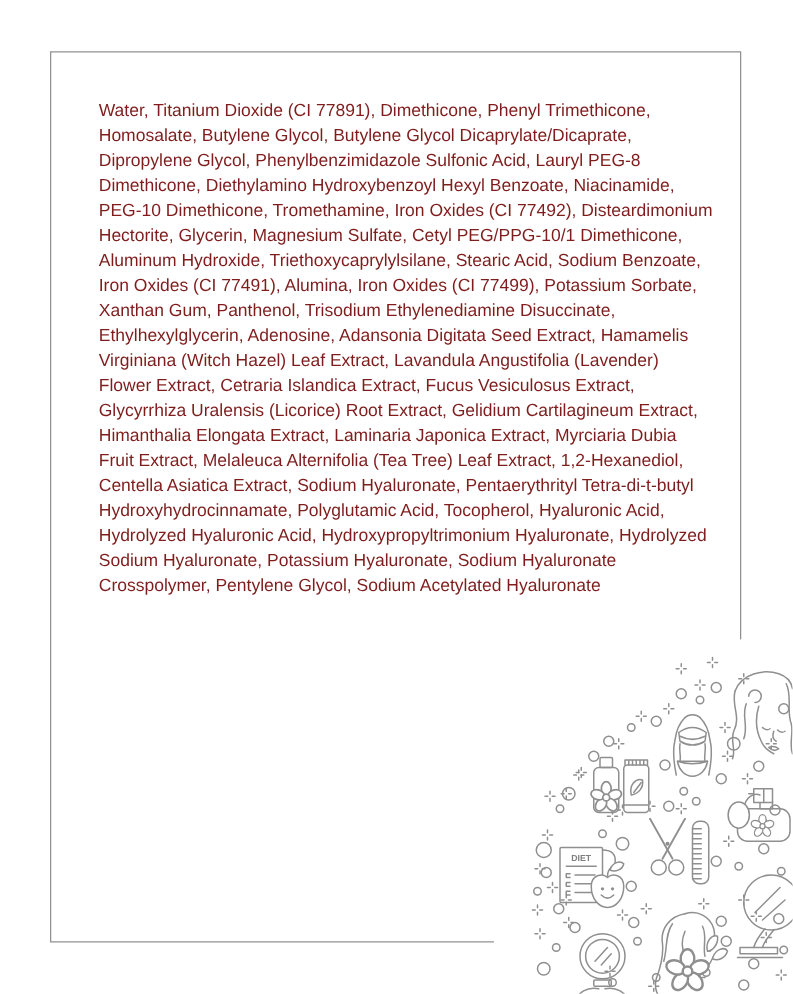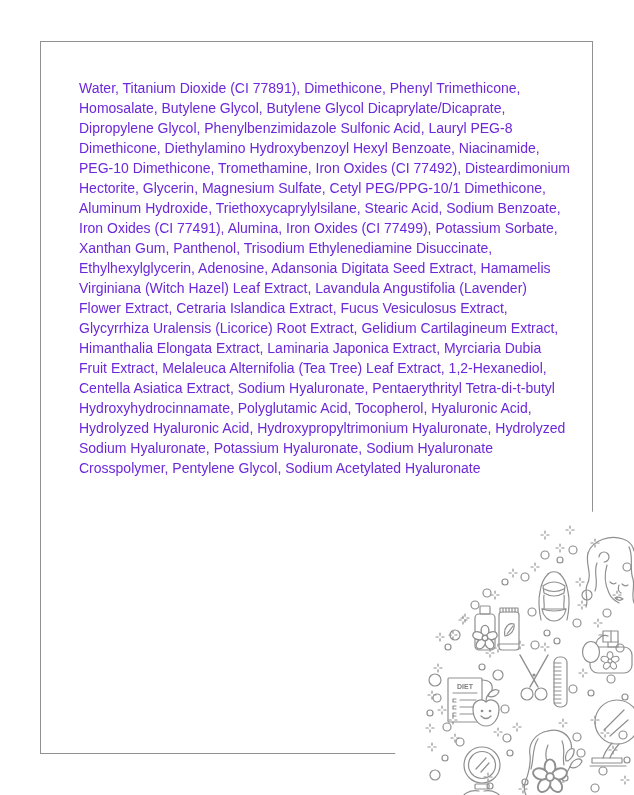--- a/index.html
+++ b/index.html
@@ -7,21 +7,21 @@
     width:634px;height:795px;overflow:hidden;position:relative;
     background:#ffffff;
     font-family:"Liberation Sans", sans-serif;
   }
   .sheet{
     position:absolute;left:40px;top:41px;width:553px;height:713px;
     box-sizing:border-box;border:1px solid #919191;background:#ffffff;z-index:1;
   }
   .ingredients{
     position:absolute;left:38px;top:36px;width:492px;margin:0;
-    font-size:14px;line-height:20px;color:#6d28d9;letter-spacing:0;
+    font-size:14px;line-height:20px;color:#7f1d1d;letter-spacing:0;
   }
   .illustration{
     position:absolute;left:395px;top:505px;width:510px;height:510px;
     border-radius:50%;background:#ffffff;overflow:hidden;z-index:2;
   }
   .illustration svg{position:absolute;left:0;top:0;display:block;}
   .line{fill:none;stroke:#8f8f8f;stroke-width:1.2;stroke-linecap:round;stroke-linejoin:round;}
   .linew{fill:#ffffff;stroke:#8f8f8f;stroke-width:1.2;stroke-linecap:round;stroke-linejoin:round;}
   .dot{fill:#8f8f8f;stroke:none;}
   .diet-text{font-family:"Liberation Sans",sans-serif;font-size:7px;font-weight:bold;fill:#808080;}

